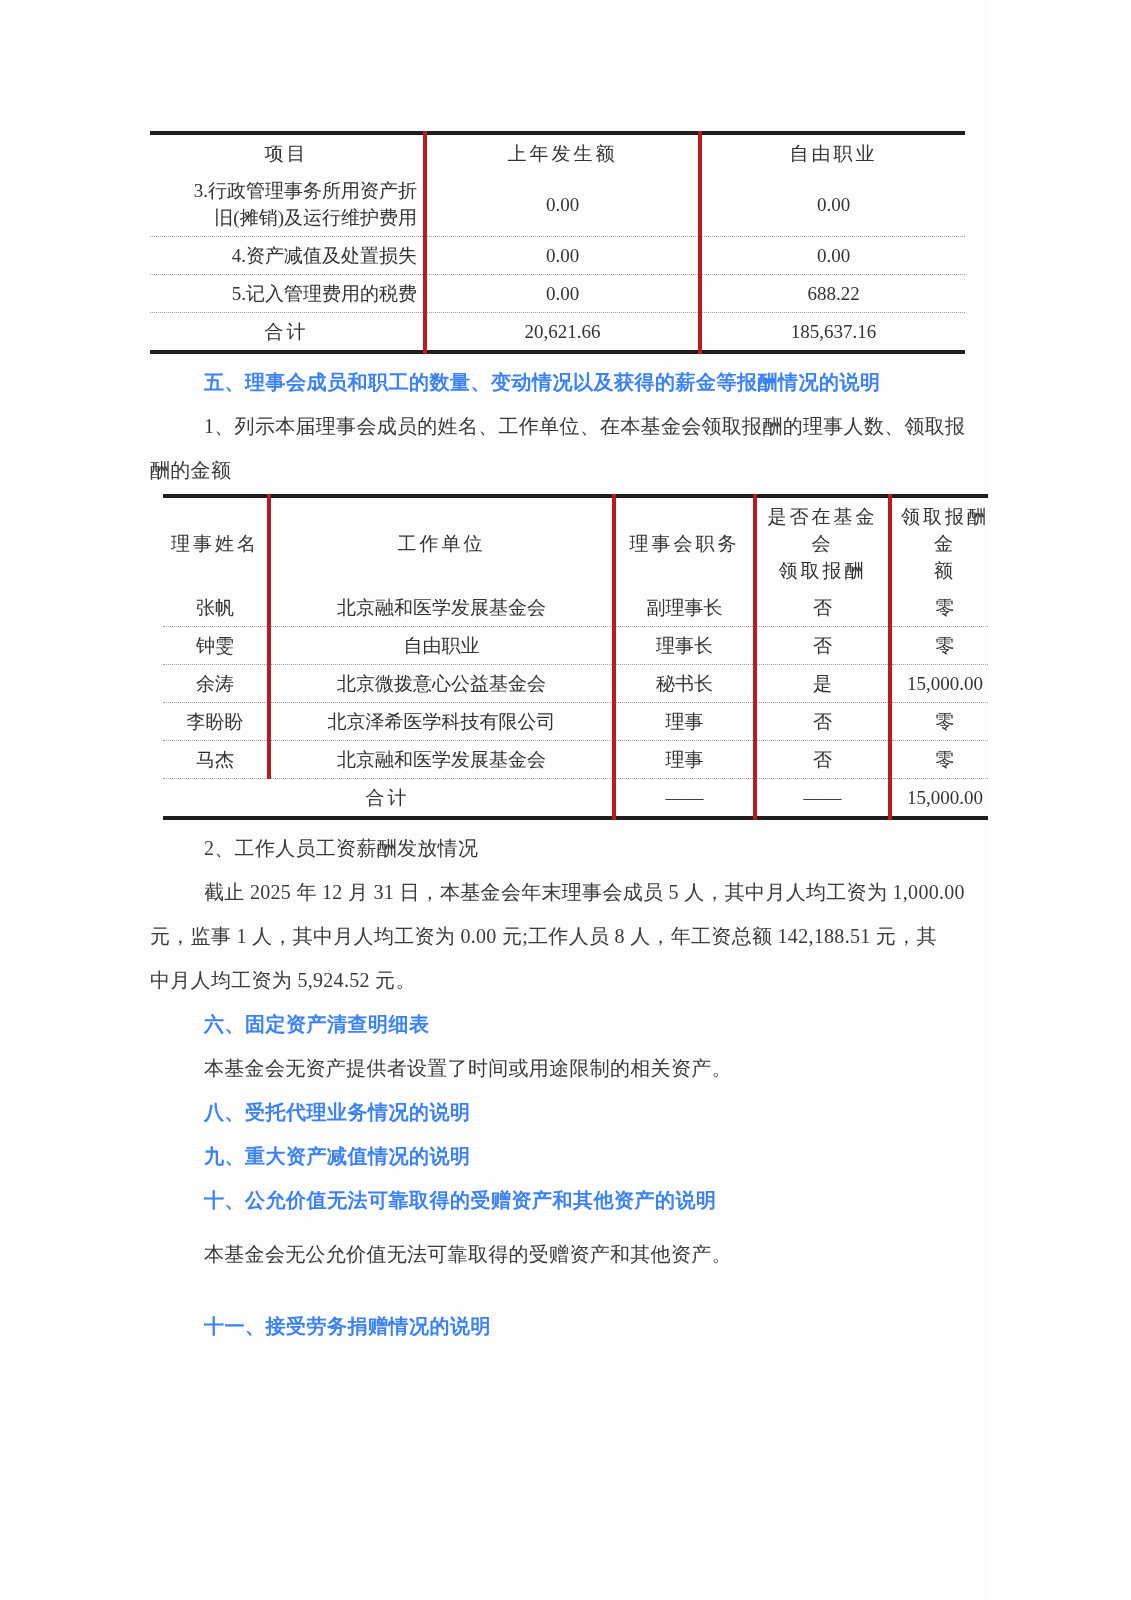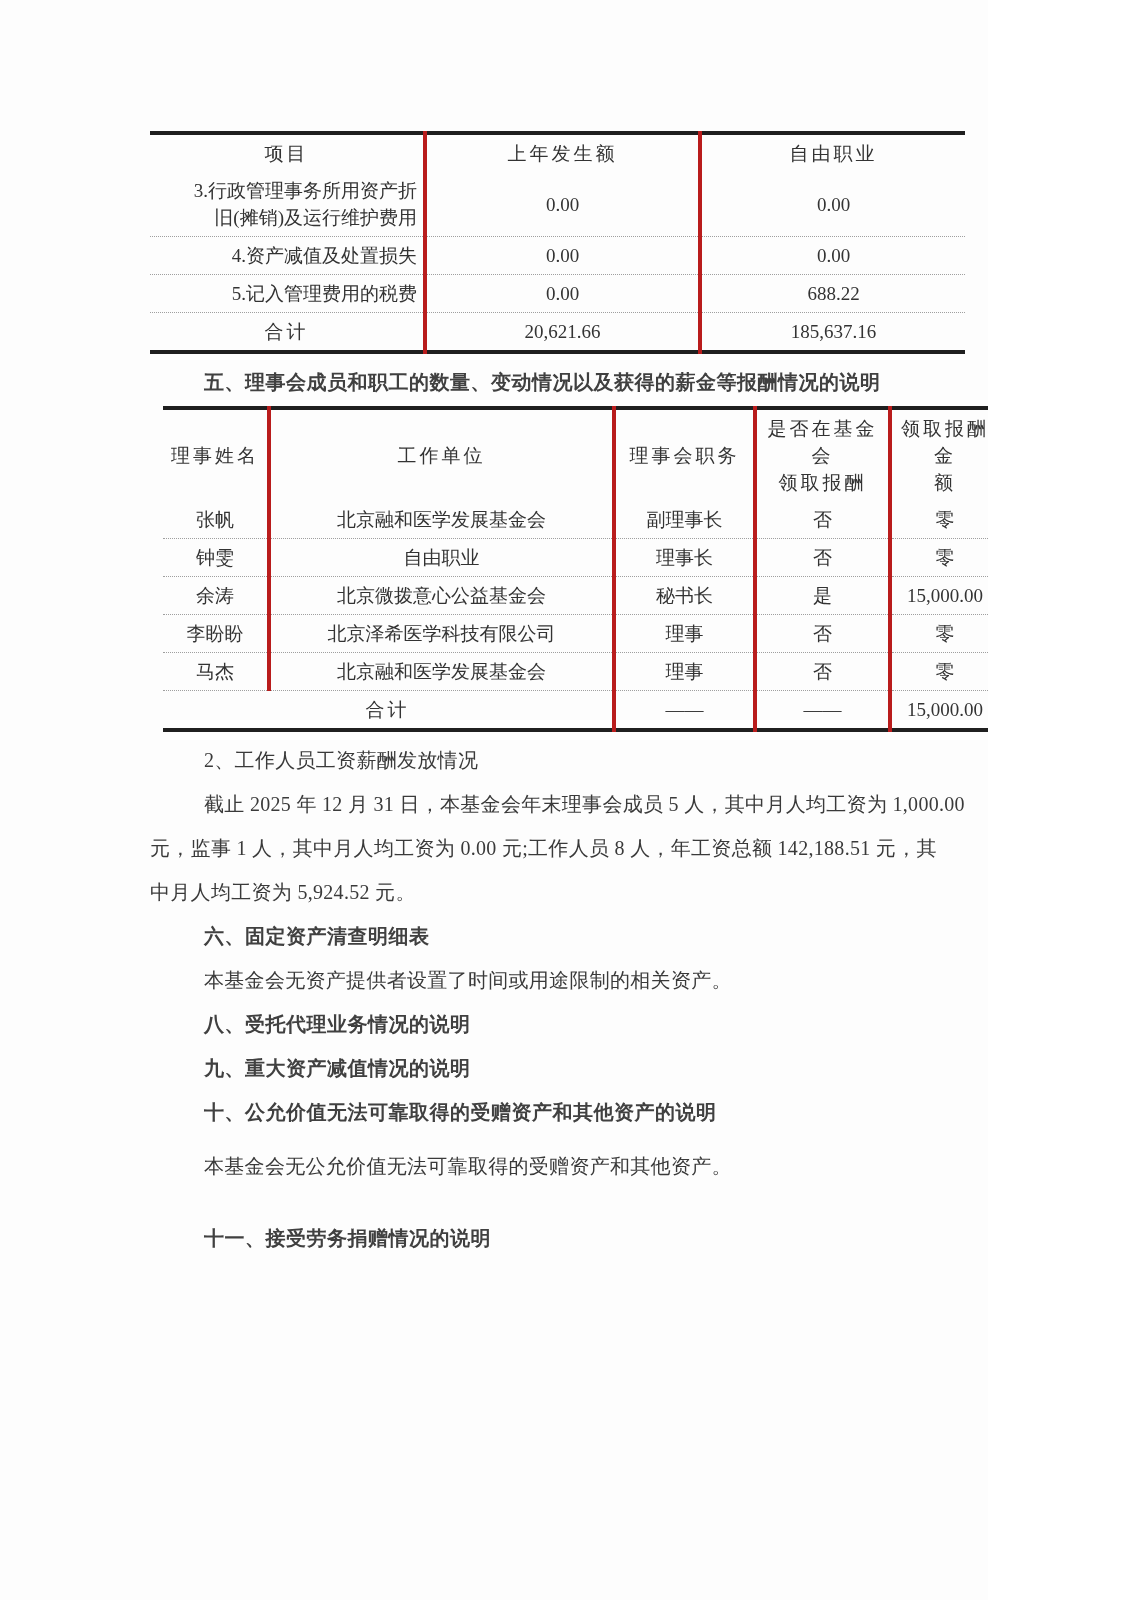--- a/index.html
+++ b/index.html
@@ -43,21 +43,21 @@
     line-height:44px;
     white-space:pre-line;
     letter-spacing:0.3px;
   }
   .indent { text-indent:54px; }
   .heading {
     font-family:"Liberation Sans","DejaVu Sans",sans-serif;
     font-weight:bold;
     font-size:20px;
     line-height:44px;
-    color:#404040;
+    color:#3b82f6;
     text-indent:54px;
     letter-spacing:0.5px;
     white-space:pre-line;
   }
   .mt6  { margin-top:6px; }
   .mt10 { margin-top:10px; }
   .mt28 { margin-top:28px; }
 </style>
 </head>
 <body>
@@ -97,20 +97,22 @@
         </tr>
         <tr>
           <td class="total-label">合计</td>
           <td>20,621.66</td>
           <td>185,637.16</td>
         </tr>
       </tbody>
     </table>
 
     <p class="heading mt6">五、理事会成员和职工的数量、变动情况以及获得的薪金等报酬情况的说明</p>
+    <p class="para indent">1、列示本届理事会成员的姓名、工作单位、在本基金会领取报酬的理事人数、领取报
+酬的金额</p>
 
     <table class="tbl t2">
       <colgroup>
           <col style="width:106px">
           <col style="width:345px">
           <col style="width:141px">
           <col style="width:135px">
           <col style="width:108px">
         </colgroup>
       <thead>

